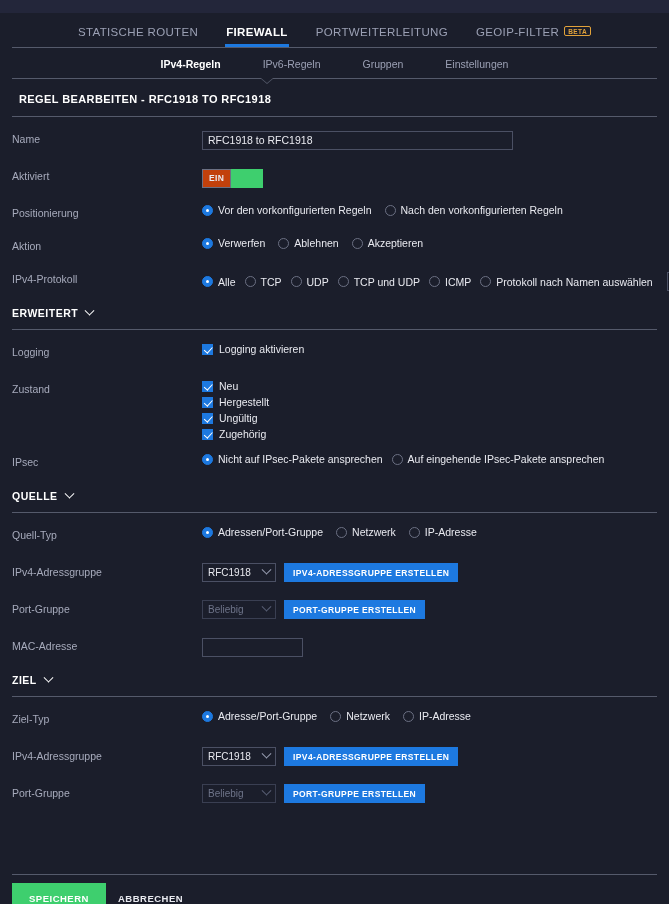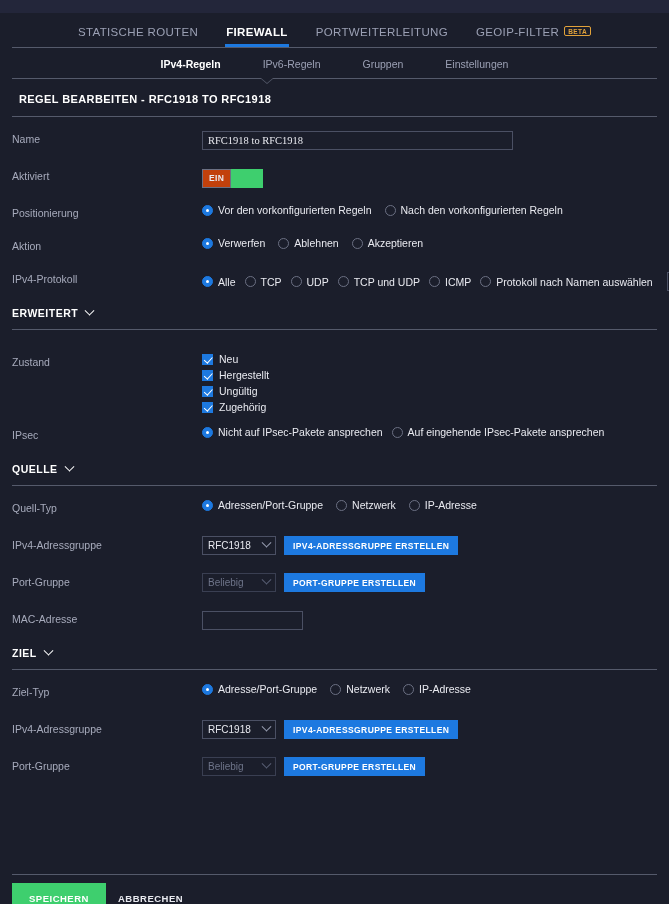--- a/index.html
+++ b/index.html
@@ -146,21 +146,21 @@
   .row-field {
     flex: 1;
     padding-top: 3px;
   }
 
   
   .text-input {
     background: #1b1e2b;
     border: 1px solid #4b5064;
     color: #e9eaf0;
-    font-family: Liberation Serif, serif;
+    font-family: Liberation Sans, sans-serif;
     font-size: 10.5px;
     height: 19px;
     padding: 0 5px;
     width: 311px;
     outline: none;
   }
   .text-input.small { width: 45px; }
   .text-input.mac { width: 101px; }
 
   
@@ -499,20 +499,29 @@
       </div>
     </div>
 
     <div class="section-head">
       <span>ERWEITERT</span>
       <span class="sec-chev"></span>
     </div>
     <div class="section-sep"></div>
     <div class="sp10"></div>
 
+    <div class="row">
+      <div class="row-label">Logging</div>
+      <div class="row-field">
+        <label class="check-item">
+          <span class="check-box checked"></span>
+          <span class="check-text">Logging aktivieren</span>
+        </label>
+      </div>
+    </div>
 
     <div class="sp10"></div>
 
     <div class="row">
       <div class="row-label">Zustand</div>
       <div class="row-field">
         <div class="check-stack">
           <label class="check-item">
             <span class="check-box checked"></span>
             <span class="check-text">Neu</span>

